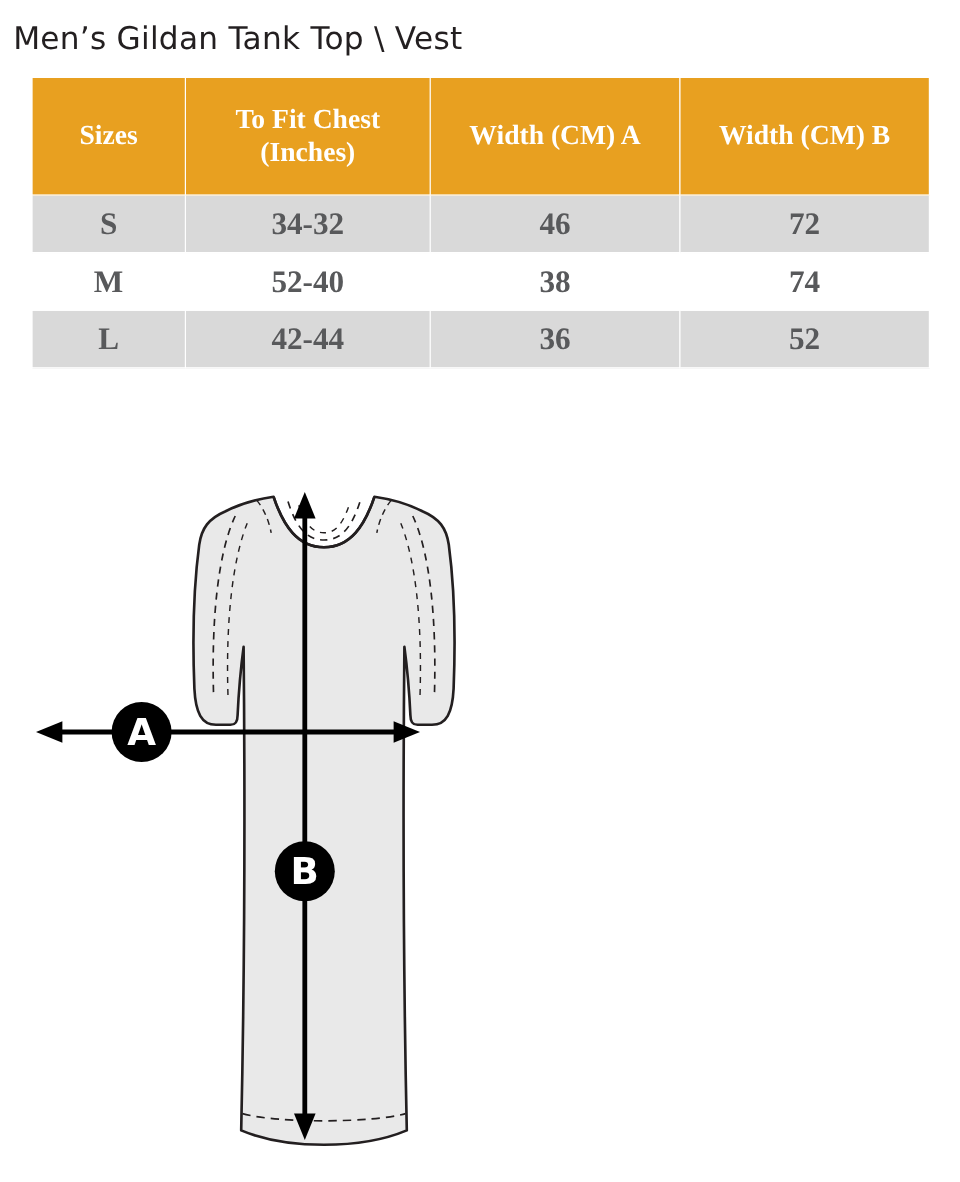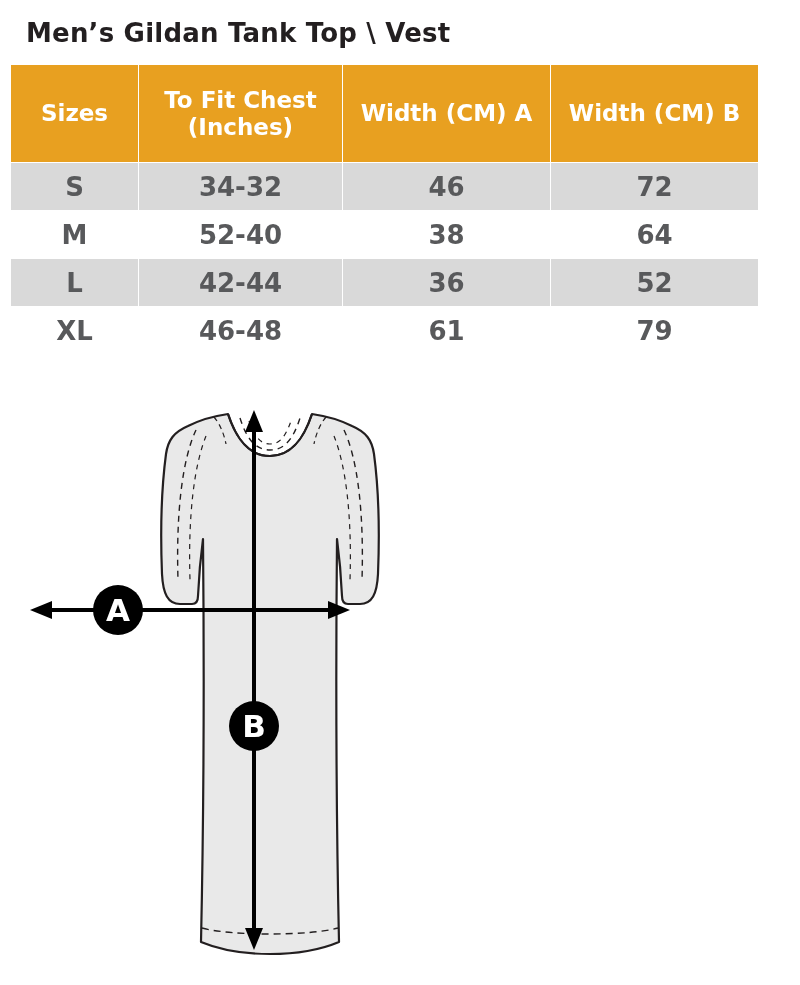--- a/index.html
+++ b/index.html
@@ -16,35 +16,36 @@
     position: relative;
     overflow: hidden;
   }
   .page {
     width: 800px;
     height: 985px;
     position: relative;
   }
   .title {
     position: absolute;
-    left: 26px;
+    left: 11px;
     top: 18px;
     font-size: 26px;
-    font-weight: 700;
+    font-weight: 400;
     letter-spacing: 0.2px;
     color: #231f20;
     white-space: nowrap;
   }
   .size-table {
     position: absolute;
-    left: 10px;
+    left: 26px;
     top: 64px;
     width: 748px;
     border-collapse: collapse;
     table-layout: fixed;
+    font-family: Liberation Serif, serif;
   }
   .size-table th, .size-table td {
     border: 1px solid #ffffff;
     text-align: center;
     vertical-align: middle;
   }
   .size-table thead th {
     background: #e8a020;
     color: #ffffff;
     font-size: 23px;
@@ -116,33 +117,27 @@
       <tr class="odd">
         <td>S</td>
         <td>34-32</td>
         <td>46</td>
         <td>72</td>
       </tr>
       <tr class="even">
         <td>M</td>
         <td>52-40</td>
         <td>38</td>
-        <td>64</td>
+        <td>74</td>
       </tr>
       <tr class="odd">
         <td>L</td>
         <td>42-44</td>
         <td>36</td>
         <td>52</td>
-      </tr>
-      <tr class="even">
-        <td>XL</td>
-        <td>46-48</td>
-        <td>61</td>
-        <td>79</td>
       </tr>
     </tbody>
   </table>
 
   <div class="diagram">
     <svg viewBox="0 0 800 581" xmlns="http://www.w3.org/2000/svg">
 
       <g>
         <path d="M188,22
                  C200,16 214,12 228,10

